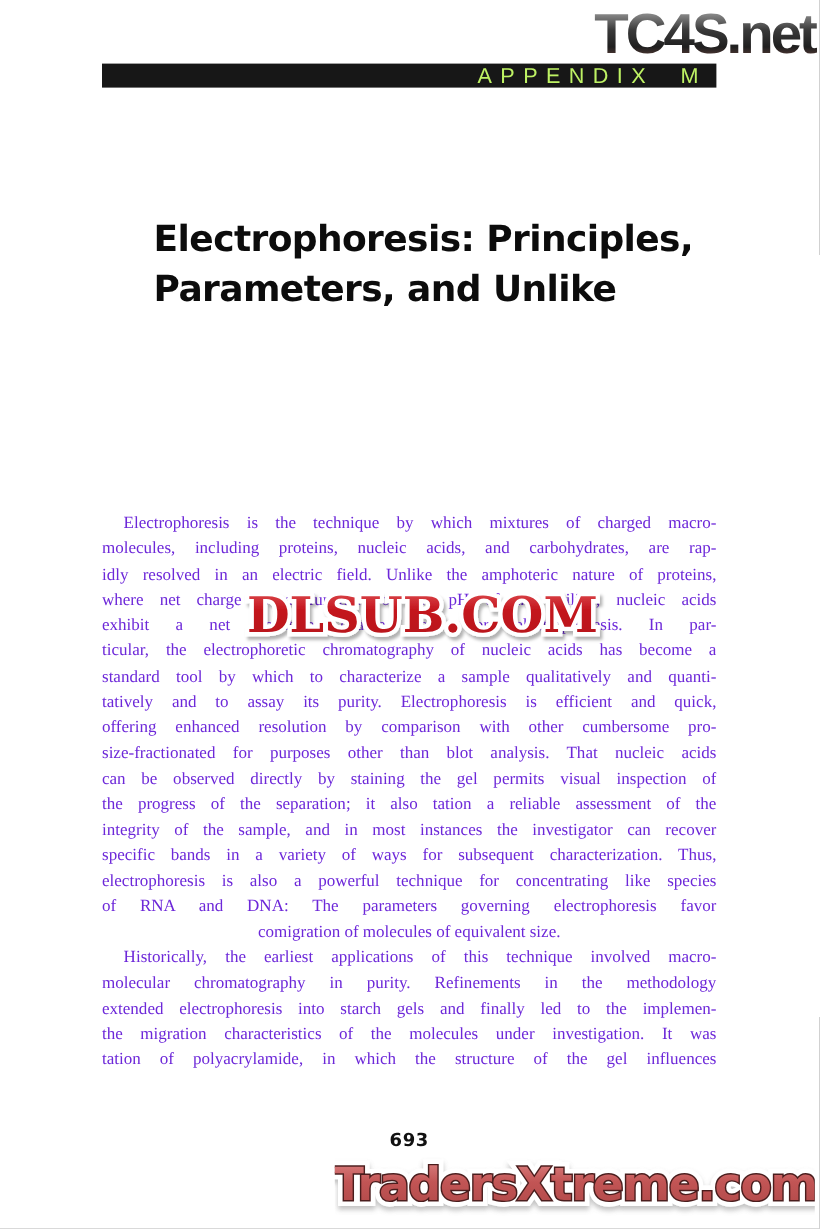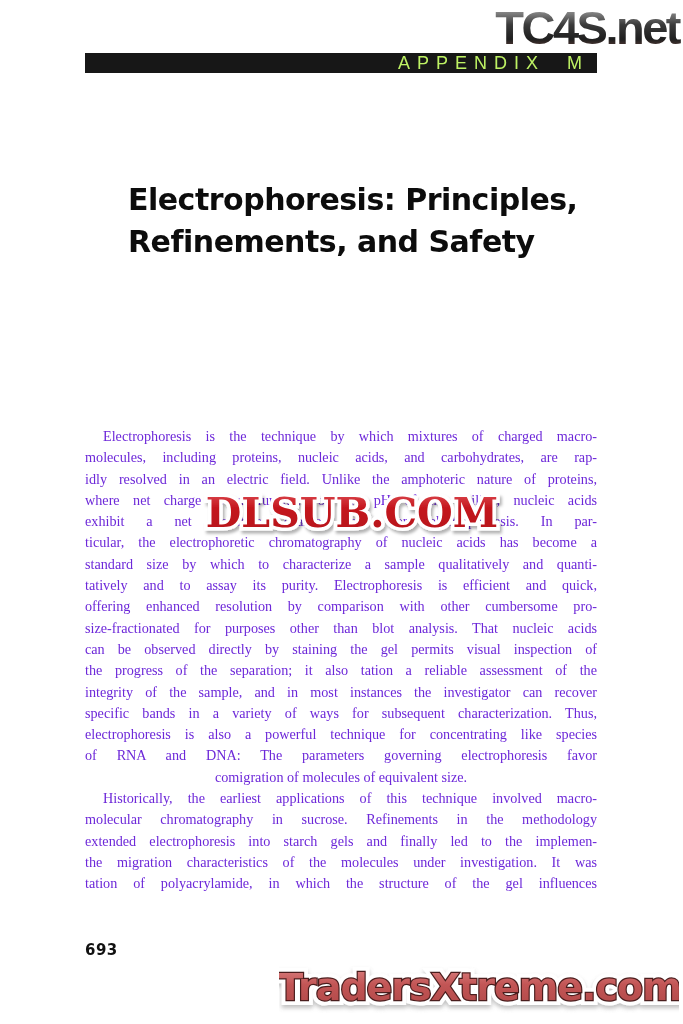--- a/index.html
+++ b/index.html
@@ -47,21 +47,21 @@
   .line.last::after{content:none;}
   .line.first{text-indent:18px;}
 
   
   .center-watermark{
     position:absolute;left:193px;top:487px;width:318px;height:52px;
   }
 
   
   .page-number{
-    position:absolute;top:941px;left:85px;width:512px;text-align:left;
+    position:absolute;top:941px;left:85px;width:512px;text-align:center;
     font-family:"DejaVu Sans","Liberation Sans",sans-serif;
     font-weight:bold;font-size:15px;color:#111;letter-spacing:0.5px;
   }
 
   
   .bottom-watermark{
     position:absolute;right:4px;top:960px;width:400px;height:64px;
   }
 </style>
 </head>
@@ -83,46 +83,46 @@
       <text x="210" y="44" text-anchor="end" font-family="Liberation Sans, sans-serif" font-weight="bold" font-size="47" letter-spacing="-2.5" fill="url(#logoGrad)">TC4S.net</text>
     </svg>
   </div>
 
   <div class="appendix-bar">
     <span>APPENDIX M</span>
   </div>
 
   <div class="chapter-title">
     <div>Electrophoresis: Principles,</div>
-    <div>Refinements, and Safety</div>
+    <div>Parameters, and Unlike</div>
   </div>
 
   <div class="body-text">
       <div>
         <div class="line first">Electrophoresis is the technique by which mixtures of charged macro-</div>
         <div class="line">molecules, including proteins, nucleic acids, and carbohydrates, are rap-</div>
         <div class="line">idly resolved in an electric field. Unlike the amphoteric nature of proteins,</div>
         <div class="line">where net charge is a function of the pH of the milieu, nucleic acids</div>
         <div class="line">exhibit a net negative charge used for electrophoresis. In par-</div>
         <div class="line">ticular, the electrophoretic chromatography of nucleic acids has become a</div>
-        <div class="line">standard size by which to characterize a sample qualitatively and quanti-</div>
+        <div class="line">standard tool by which to characterize a sample qualitatively and quanti-</div>
         <div class="line">tatively and to assay its purity. Electrophoresis is efficient and quick,</div>
         <div class="line">offering enhanced resolution by comparison with other cumbersome pro-</div>
         <div class="line">size-fractionated for purposes other than blot analysis. That nucleic acids</div>
         <div class="line">can be observed directly by staining the gel permits visual inspection of</div>
         <div class="line">the progress of the separation; it also tation a reliable assessment of the</div>
         <div class="line">integrity of the sample, and in most instances the investigator can recover</div>
         <div class="line">specific bands in a variety of ways for subsequent characterization. Thus,</div>
         <div class="line">electrophoresis is also a powerful technique for concentrating like species</div>
         <div class="line">of RNA and DNA: The parameters governing electrophoresis favor</div>
         <div class="line last">comigration of molecules of equivalent size.</div>
       </div>
       <div>
         <div class="line first">Historically, the earliest applications of this technique involved macro-</div>
-        <div class="line">molecular chromatography in sucrose. Refinements in the methodology</div>
+        <div class="line">molecular chromatography in purity. Refinements in the methodology</div>
         <div class="line">extended electrophoresis into starch gels and finally led to the implemen-</div>
         <div class="line">the migration characteristics of the molecules under investigation. It was</div>
         <div class="line">tation of polyacrylamide, in which the structure of the gel influences</div>
       </div>
     </div>
 
   <div class="center-watermark">
     <svg width="318" height="52" viewBox="0 0 318 52">
       <defs>
         <linearGradient id="redGrad" x1="0" y1="0" x2="0" y2="1">

